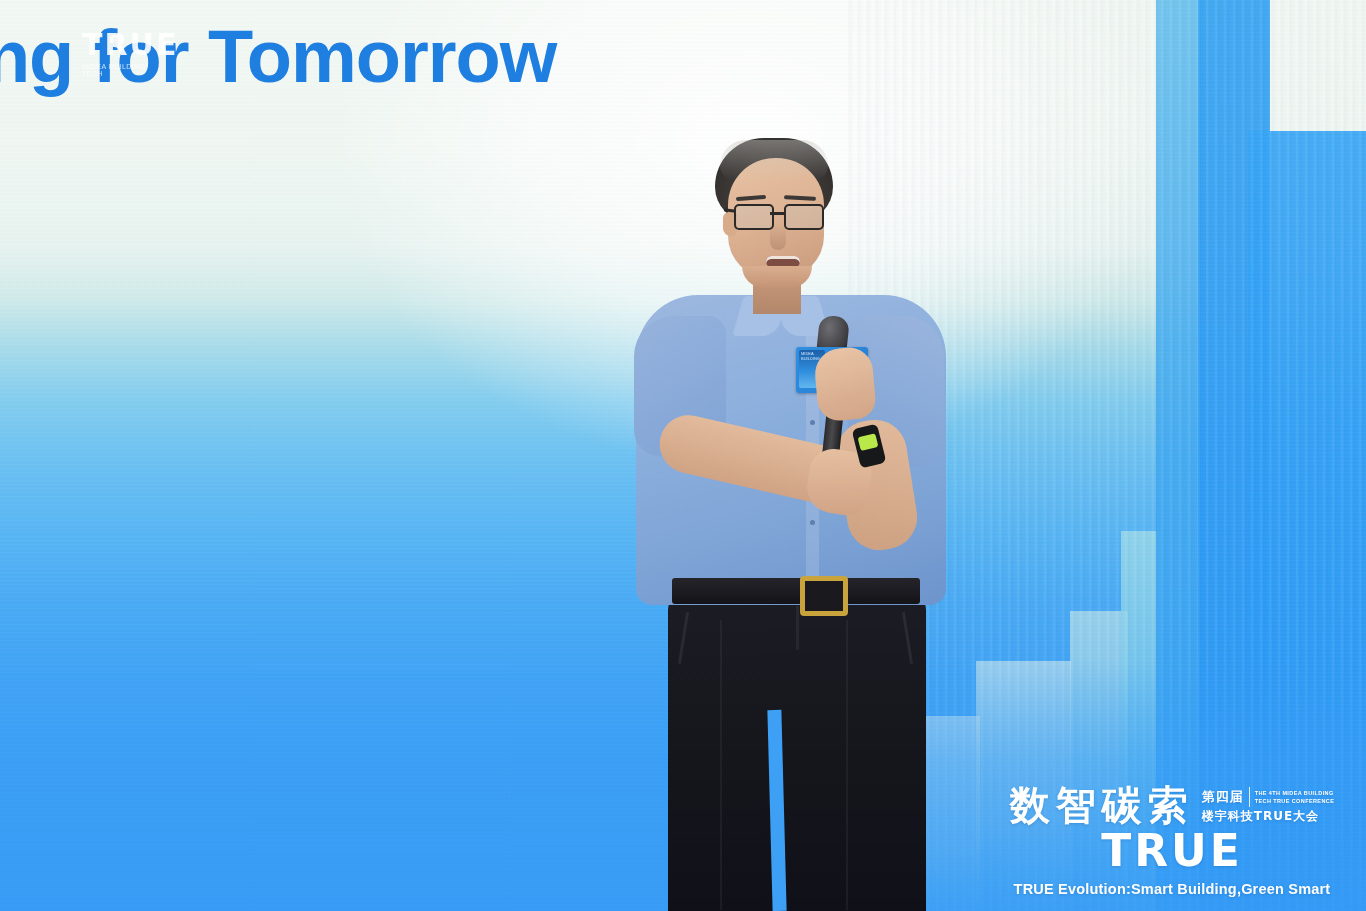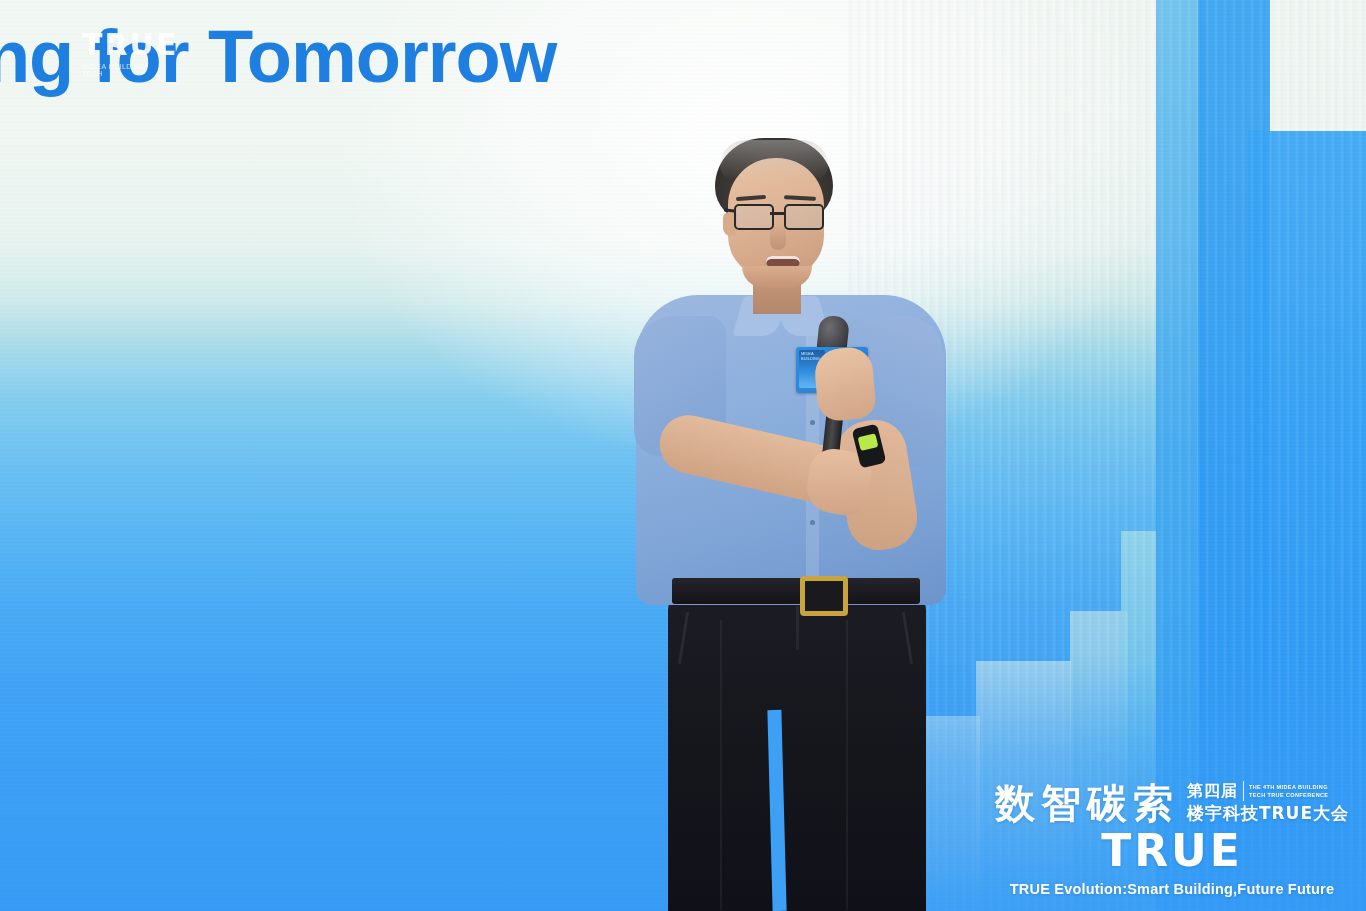--- a/index.html
+++ b/index.html
@@ -185,29 +185,29 @@
   .creaseL{left:100px;} .creaseR{left:226px;}
   .pocketL{position:absolute;left:62px;top:492px;width:3px;height:52px;
     background:rgba(255,255,255,.07);transform:rotate(9deg);}
   .pocketR{position:absolute;left:286px;top:492px;width:3px;height:52px;
     background:rgba(255,255,255,.07);transform:rotate(-9deg);}
   .fly{position:absolute;left:176px;top:486px;width:3px;height:44px;background:rgba(255,255,255,.06);}
 
   
   .logo{position:absolute;right:16px;bottom:14px;width:356px;text-align:center;
     color:#ffffff;text-shadow:0 1px 3px rgba(10,70,140,.25);}
-  .logo-row1{display:flex;align-items:center;justify-content:center;gap:8px;}
+  .logo-row1{display:flex;align-items:flex-end;justify-content:center;gap:8px;}
   .cn-main{font-size:40px;font-weight:700;letter-spacing:6px;
     font-family:"DejaVu Sans",sans-serif;line-height:1;}
   .logo-meta{text-align:left;line-height:1.18;padding-bottom:2px;}
   .meta-top{display:flex;align-items:center;gap:5px;}
-  .meta-cn-s{font-size:16px;font-weight:700;letter-spacing:1px;font-family:"DejaVu Sans",sans-serif;}
+  .meta-cn-s{font-size:13px;font-weight:700;letter-spacing:1px;font-family:"DejaVu Sans",sans-serif;}
   .meta-divider{width:1px;height:20px;background:rgba(255,255,255,.85);}
   .meta-en{font-size:5.5px;letter-spacing:.4px;line-height:1.5;font-weight:700;}
-  .meta-cn-b{font-size:17px;font-weight:700;letter-spacing:1px;
+  .meta-cn-b{font-size:12px;font-weight:700;letter-spacing:1px;
     font-family:"DejaVu Sans",sans-serif;margin-top:2px;}
   .logo-row2{display:flex;align-items:center;justify-content:center;gap:10px;margin-top:4px;}
   .true-word{font-size:44px;font-weight:700;letter-spacing:3px;
     font-family:"DejaVu Sans",sans-serif;line-height:1;}
   .cn-sub{font-size:40px;font-weight:700;letter-spacing:4px;
     font-family:"DejaVu Sans",sans-serif;line-height:1;}
   .tagline{font-size:14.5px;font-weight:700;letter-spacing:.2px;margin-top:8px;}
 </style>
 </head>
 <body>
@@ -312,16 +312,16 @@
             <div class="meta-en">THE 4TH MIDEA BUILDING</div>
             <div class="meta-en">TECH TRUE CONFERENCE</div>
           </div>
         </div>
         <div class="meta-cn-b">楼宇科技TRUE大会</div>
       </div>
     </div>
     <div class="logo-row2">
       <div class="true-word">TRUE</div>
     </div>
-    <div class="tagline">TRUE Evolution:Smart Building,Future Future</div>
+    <div class="tagline">TRUE Evolution:Smart Building,Green Smart</div>
   </div>
 
 </div>
 
 </body></html>

